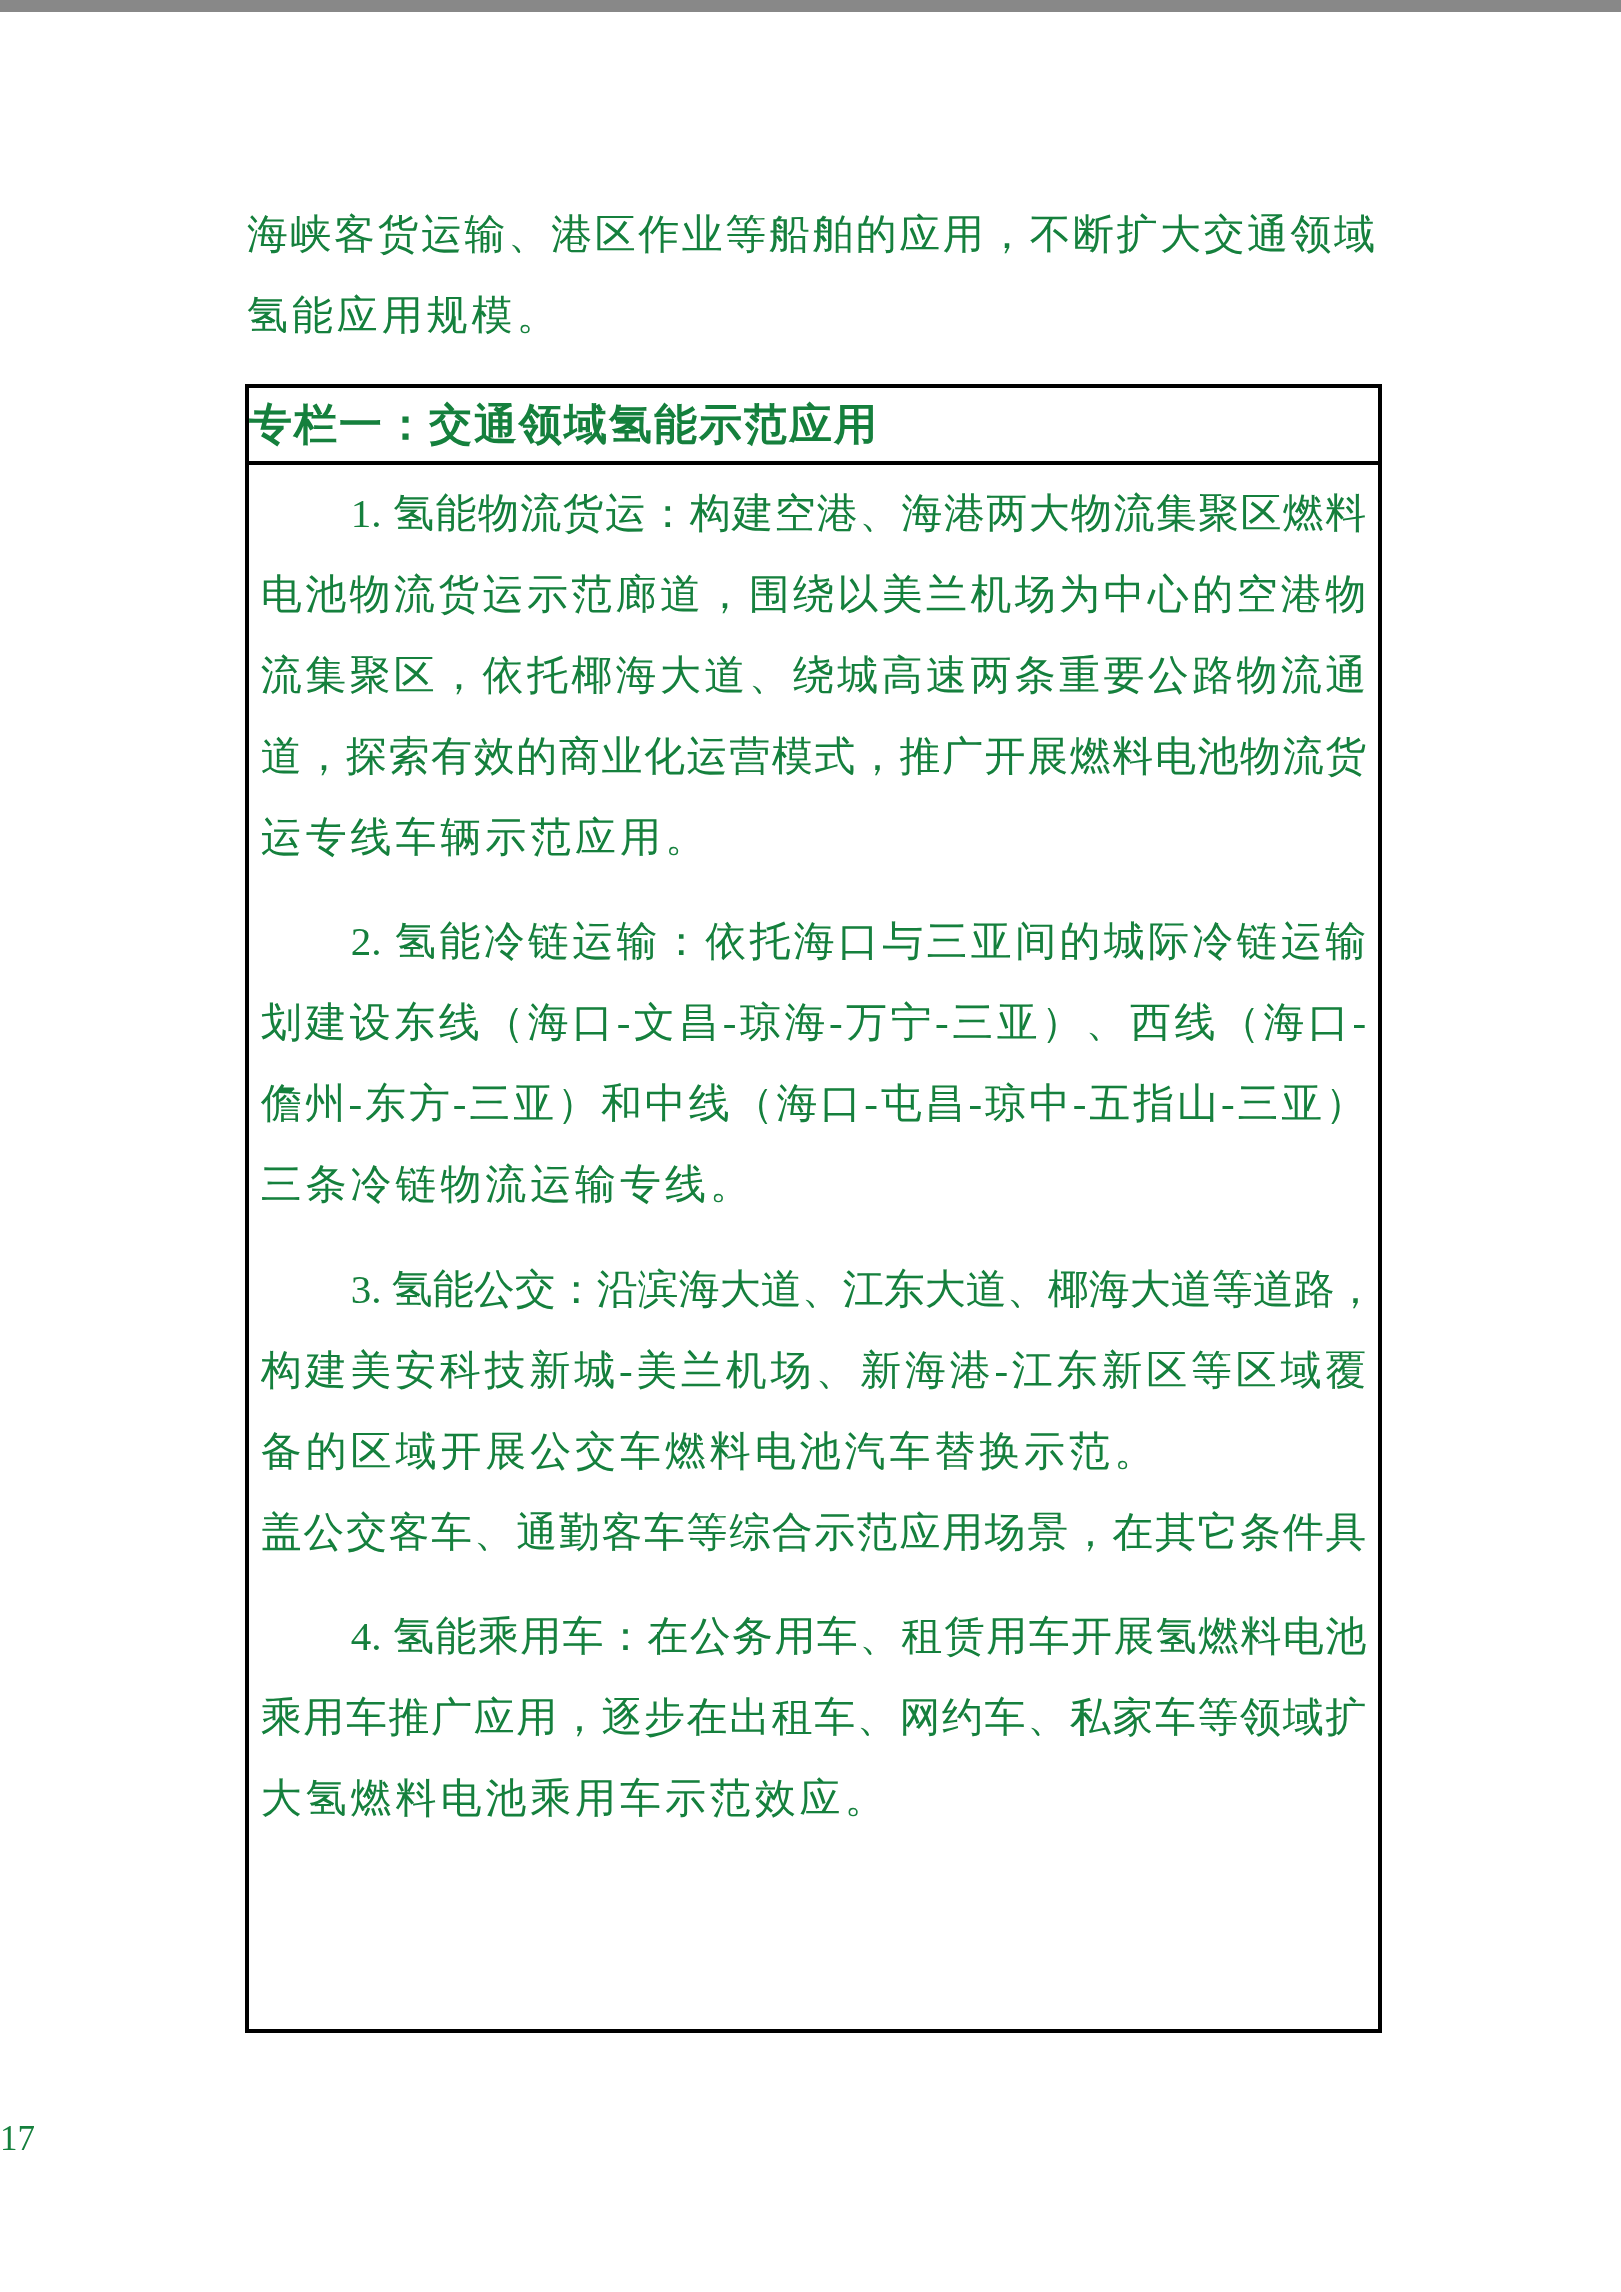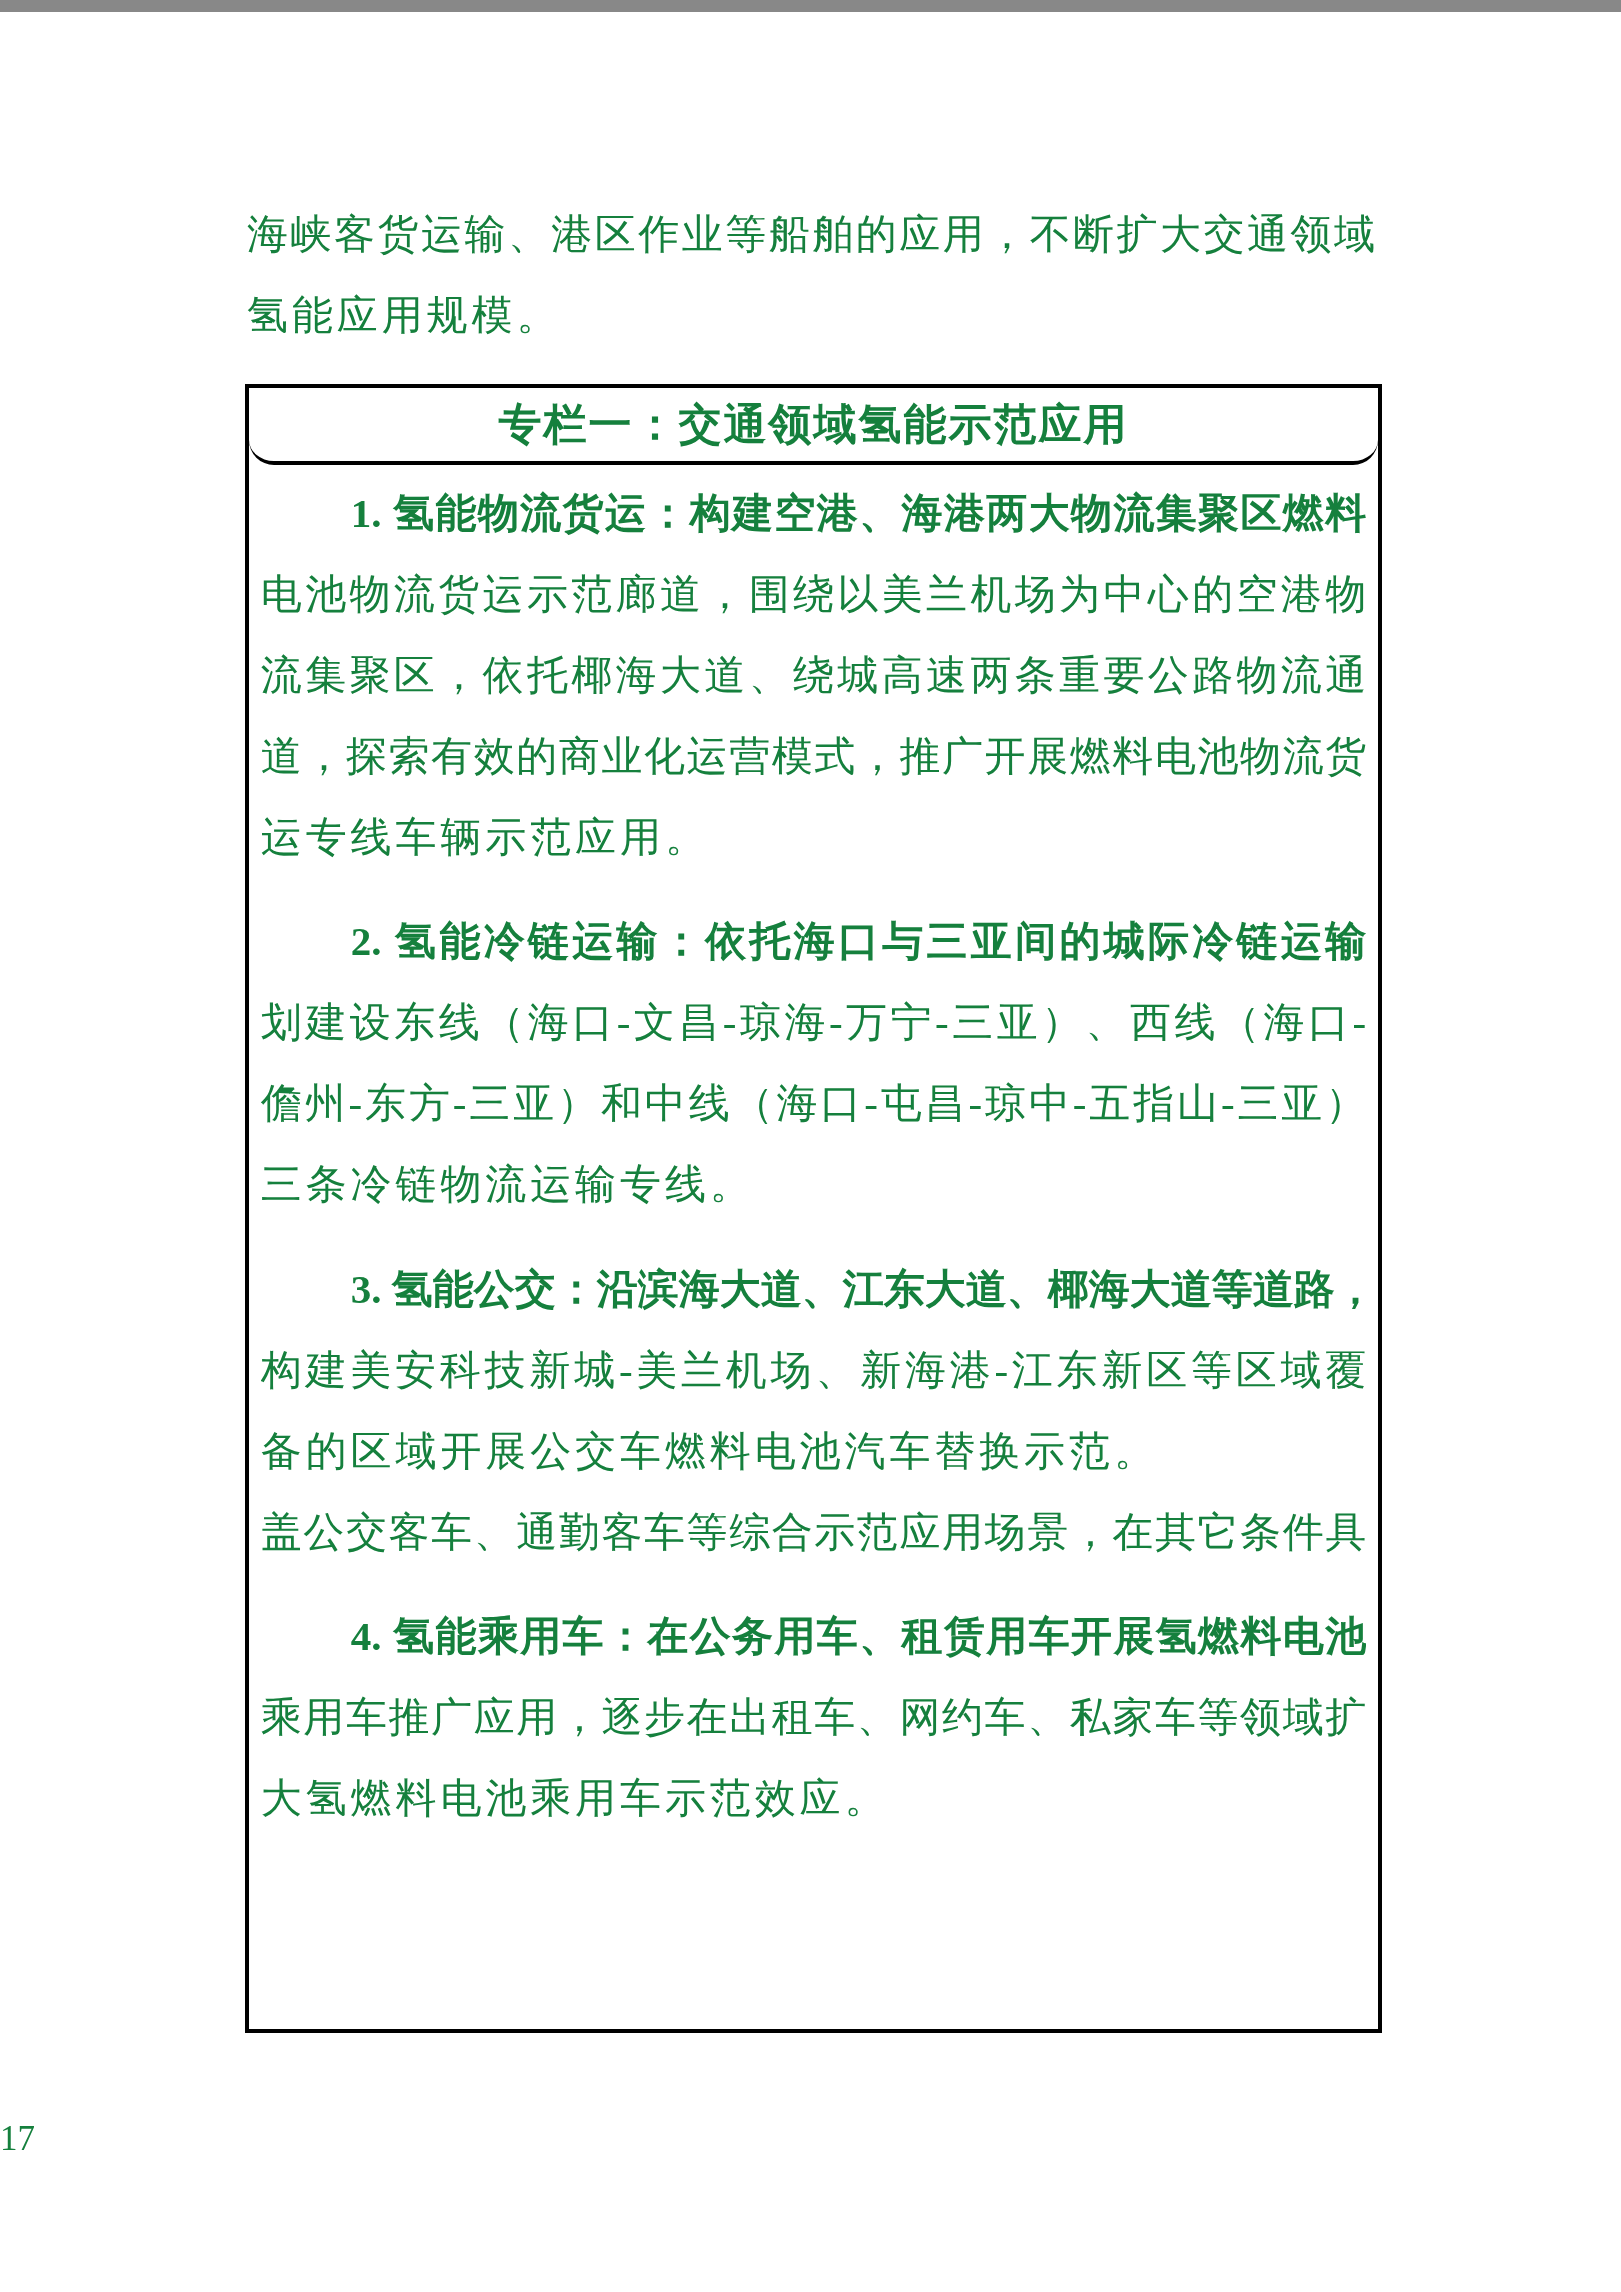--- a/index.html
+++ b/index.html
@@ -24,38 +24,37 @@
     line-height:81px;
     text-align:justify;
     text-align-last:justify;
     overflow:hidden;
     white-space:nowrap;
   }
   .line.last {
     text-align-last:left;
     letter-spacing:3.9px;
   }
-  .line.indent { padding-left:90px;font-weight:bold; }
+  .line.indent { padding-left:90px; }
   .box {
     position:absolute;
     left:245px; top:372px;
     width:1137px; height:1649px;
     border:4.9px solid #000000;
     box-sizing:border-box;
     background:#ffffff;
   }
   .box-title {
     height:73px;
     line-height:73px;
     border-bottom:4.9px solid #000000;
-    text-align:center;
+    text-align:left;
     font-weight:bold;
     font-size:43px;
     letter-spacing:2px;
-    border-radius:25px;
   }
   .box-body {
     padding:7.8px 11.8px 0 11.8px;
     font-size:41px;
   }
   .para + .para { margin-top:23.5px; }
   .page-number {
     position:absolute;
     left:0; top:2107px;
     width:100%;

